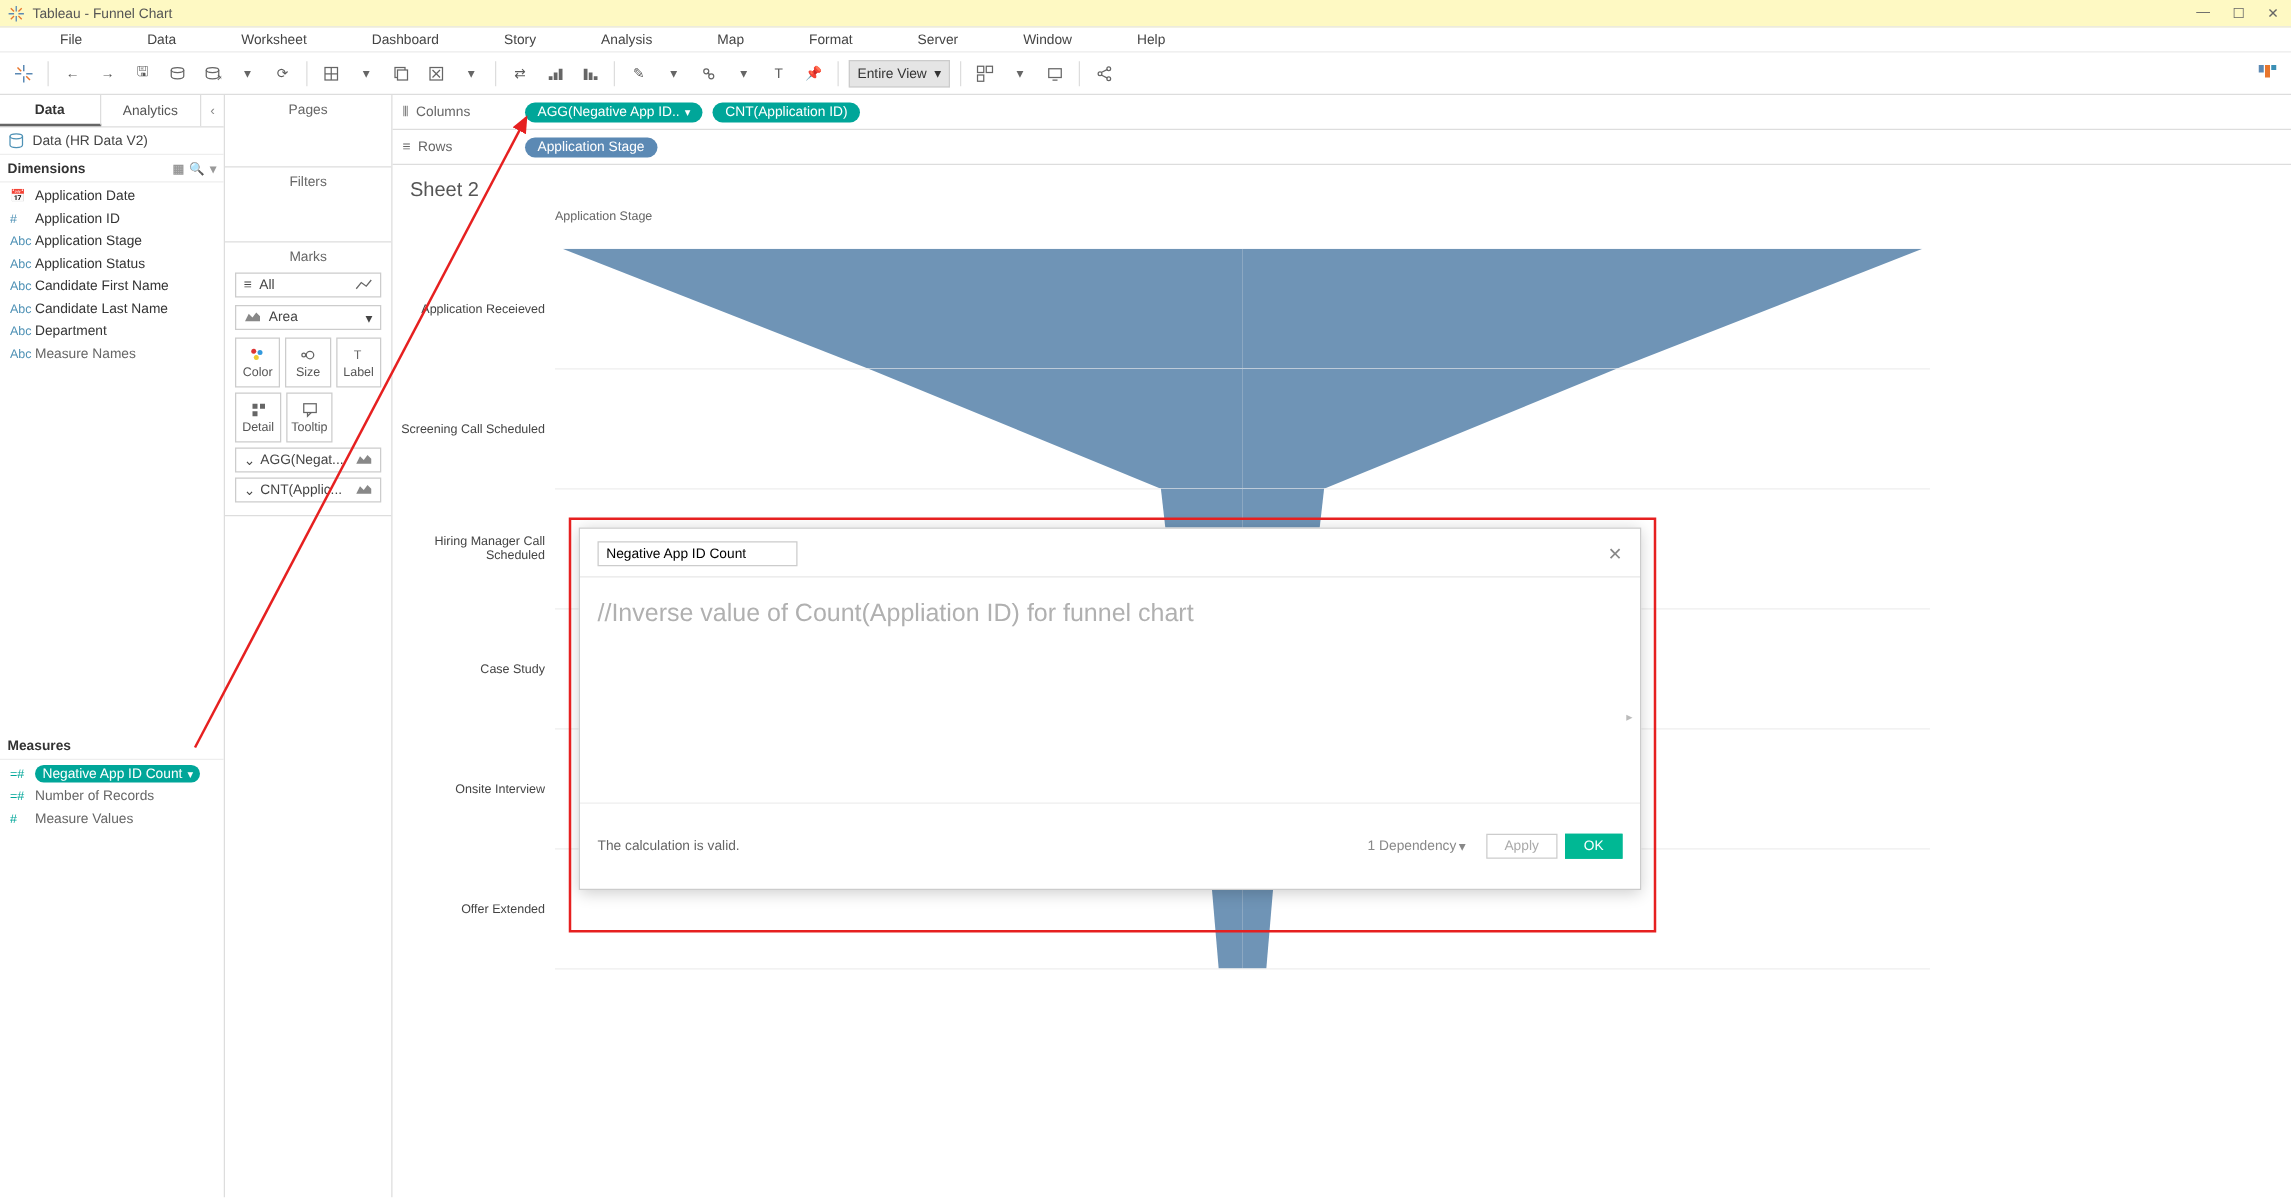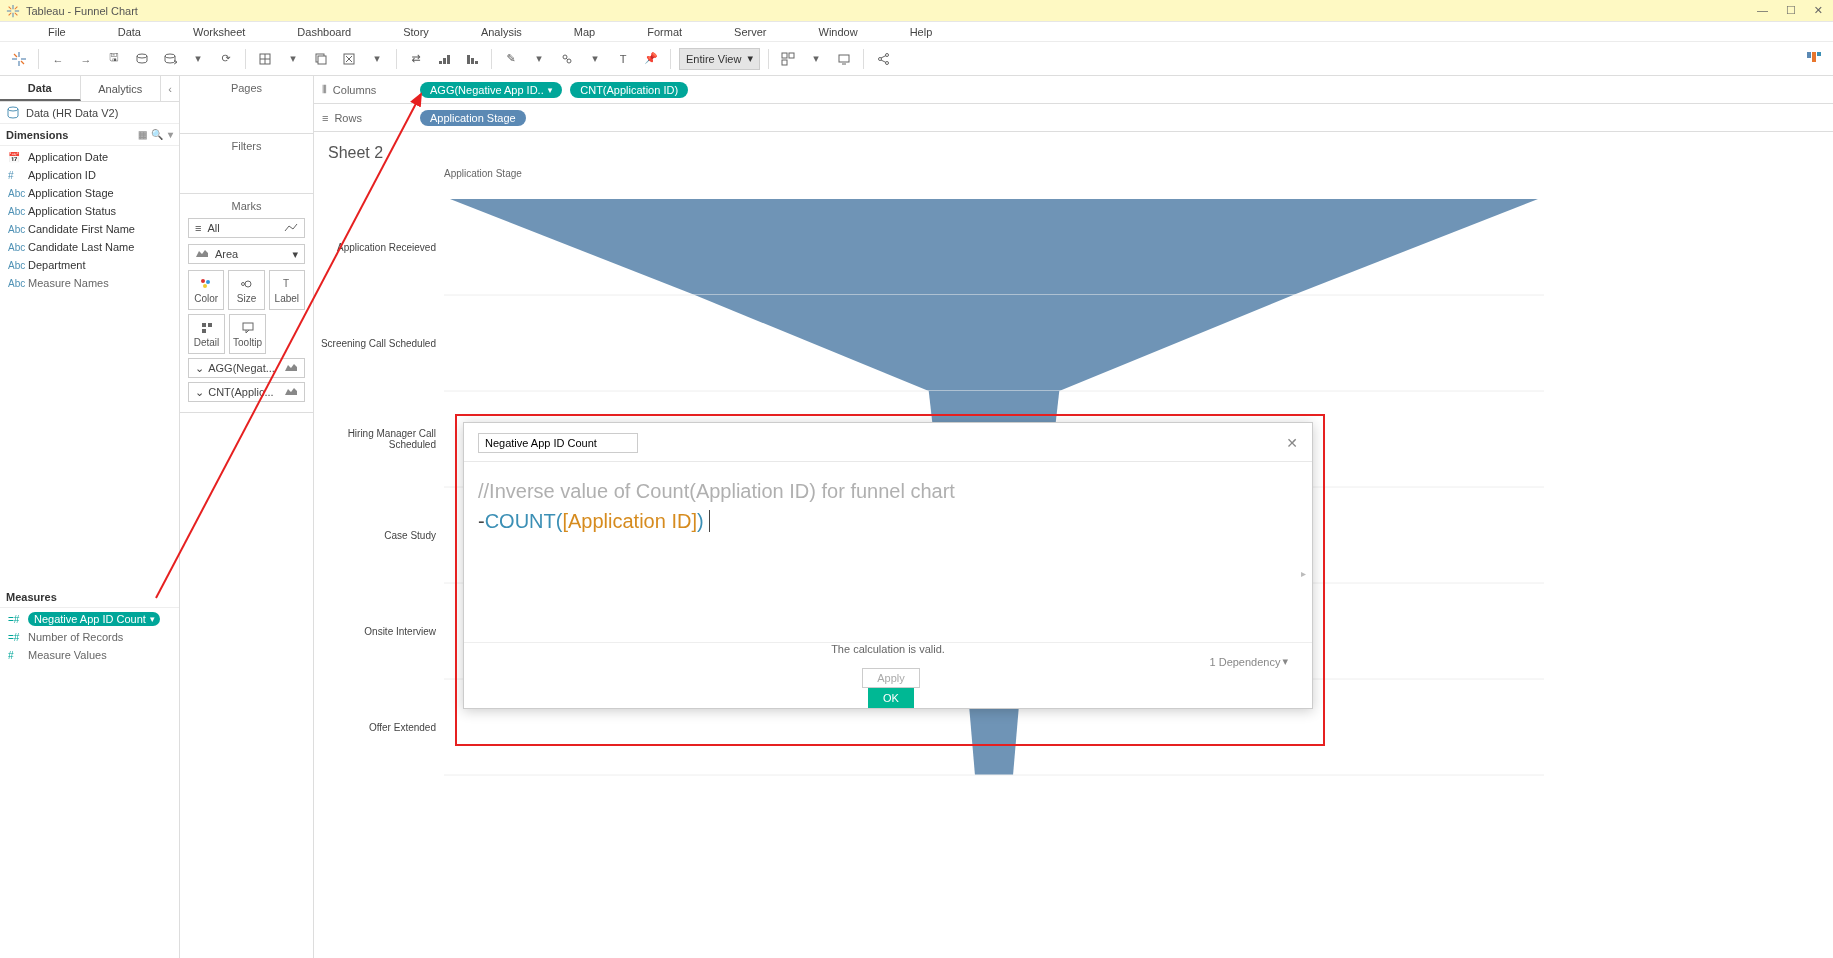--- a/index.html
+++ b/index.html
@@ -88,21 +88,21 @@
 .calc-name-input { border:1px solid #ccc; padding:3px 6px; font-size:11px; width:160px;}
 .calc-close { margin-left:auto; color:#888; cursor:pointer; font-size:14px;}
 .calc-body { padding:14px; min-height:180px; font-family:'Consolas','Monaco',monospace; font-size:20px; line-height:1.5; color:#999;}
 .calc-body .comment { color:#b0b0b0;}
 .calc-body .dash { color:#444;}
 .calc-body .func { color:#3b8fb5;}
 .calc-body .paren { color:#3b8fb5;}
 .calc-body .field { color:#d68b1e;}
 .calc-body .cursor { border-right:1px solid #444;}
 .calc-autocomplete-handle { position:absolute; right:6px; top:50%; color:#bbb; font-size:10px;}
-.calc-footer { display:flex; align-items:center; padding:0 14px; border-top:1px solid #eee; font-size:11px;flex-direction:column;}
+.calc-footer { display:flex; align-items:center; padding:24px 14px; border-top:1px solid #eee; font-size:11px;}
 .calc-footer .valid { color:#666;}
 .calc-footer .deps { margin-left:auto; color:#888; margin-right:10px; display:flex; align-items:center; gap:2px;justify-content:center;}
 .calc-footer .btn { border:1px solid #ccc; padding:3px 14px; margin-left:6px; font-size:11px; background:#fff;}
 .calc-footer .btn.apply { color:#aaa;}
 .calc-footer .btn.ok { background:#00b894; color:#fff; border-color:#00b894;}
 
 
 .annotation-box {
   position:absolute;
   left:455px; top:414px;
@@ -511,23 +511,20 @@
   </div>
 </div>
 
 <div class="calc-overlay">
   <div class="calc-header">
     <input class="calc-name-input" value="Negative App ID Count" style="">
     <span class="calc-close">✕</span>
   </div>
   <div class="calc-body">
     <div><span class="comment">//Inverse value of Count(Appliation ID) for funnel chart</span></div>
-    <div>
-      <span class="dash">-</span><span class="func">COUNT</span><span class="paren">(</span><span class="field">[Application ID]</span><span class="paren">)</span><span class="cursor">&nbsp;</span>
-    </div>
     <span class="calc-autocomplete-handle">▸</span>
   </div>
   <div class="calc-footer">
     <span class="valid">The calculation is valid.</span>
     <span class="deps">
         <span>1 Dependency</span>
         <span>▾</span>
       </span>
     <button class="btn apply">Apply</button>
     <button class="btn ok">OK</button>

